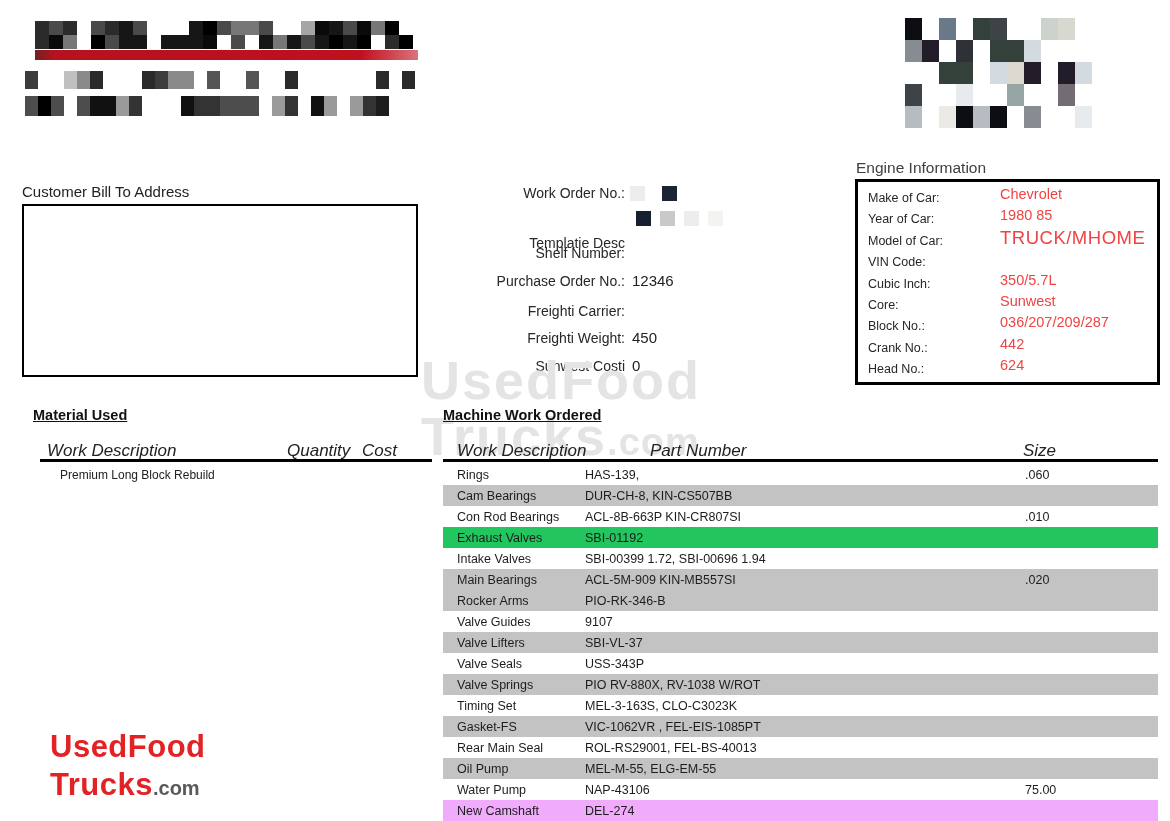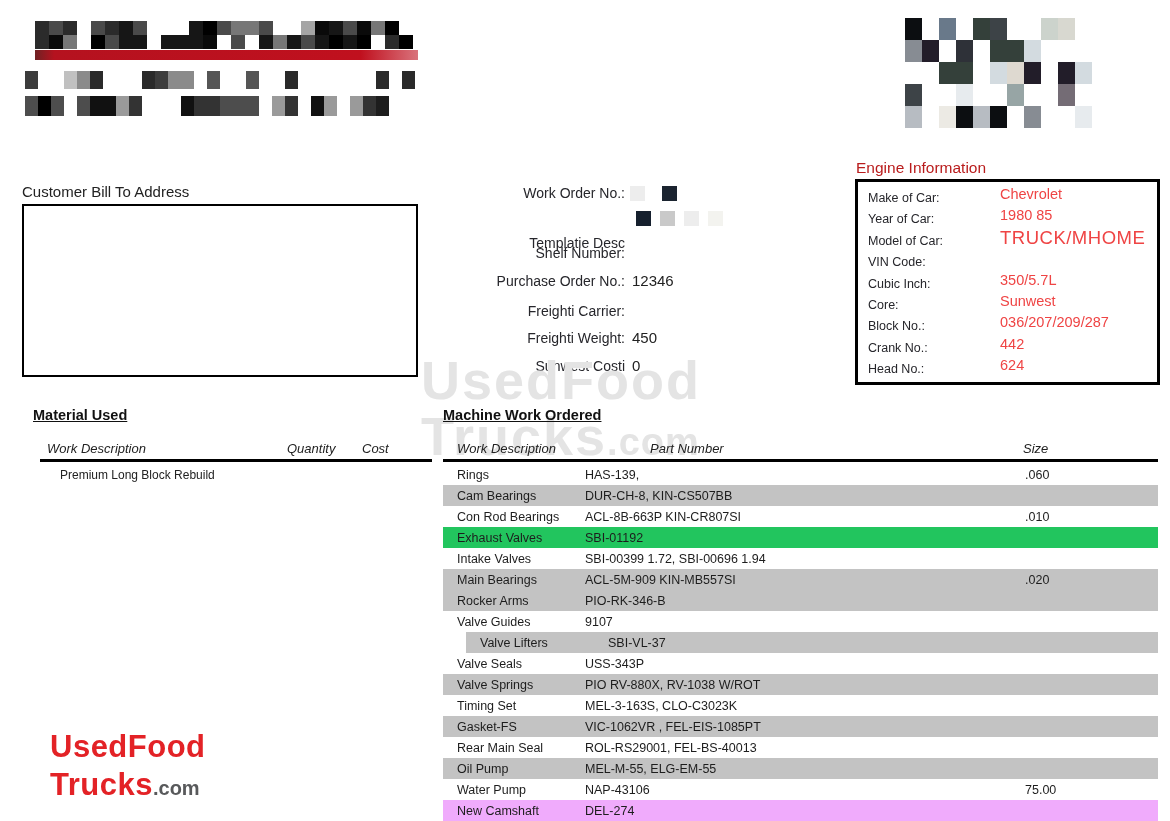--- a/index.html
+++ b/index.html
@@ -18,36 +18,36 @@
   .custbox{position:absolute;left:22px;top:204px;width:392px;height:169px;
            border:2.5px solid #000;background:transparent;}
 
   
   .ofrow{position:absolute;left:420px;width:205px;height:18px;text-align:right;
          font-size:14px;color:#26262b;}
   .ofval{position:absolute;font-size:15px;color:#222;}
   .pixsq{position:absolute;width:15px;height:15px;}
 
   
-  .engine-title{position:absolute;left:856px;top:159px;font-size:15.5px;color:#b91c1c;}
+  .engine-title{position:absolute;left:856px;top:159px;font-size:15.5px;color:#404040;}
   .enginebox{position:absolute;left:855px;top:179px;width:299px;height:200px;border:3px solid #000;}
   .erow{position:absolute;left:10px;height:20px;white-space:nowrap;}
   .elabel{font-size:12.5px;color:#26262b;}
   .evalue{position:absolute;left:132px;top:-2px;font-size:14.5px;color:#ef4444;}
   .evalue.big{font-size:18.5px;top:-4px;letter-spacing:.5px;}
 
   
   .watermark{position:absolute;left:421px;top:352px;z-index:0;font-weight:bold;
              color:#e4e4e4;line-height:56px;font-size:54px;letter-spacing:2px;white-space:nowrap;}
   .watermark .com{font-size:38px;letter-spacing:1px;}
 
   
   .tbl-title{position:absolute;top:407px;font-size:14.5px;font-weight:bold;
              text-decoration:underline;color:#111;z-index:2;}
-  .tbl-head{position:absolute;top:441px;font-style:italic;font-size:13px;color:#222;z-index:2;}
+  .tbl-head{position:absolute;top:441px;font-style:italic;font-size:17px;color:#222;z-index:2;}
   .rule{position:absolute;top:459px;height:2.5px;background:#000;z-index:2;}
 
   .mat-row{position:absolute;left:60px;top:468px;font-size:12px;color:#222;z-index:2;}
 
   .mwtable{position:absolute;left:443px;top:464px;width:715px;height:357px;
            display:flex;flex-direction:column;z-index:1;}
   .mwrow{flex:1;position:relative;}
   .mwrow.alt{background:#c3c3c3;}
   .mwrow span{position:absolute;top:50%;transform:translateY(-50%);
               font-size:12.5px;color:#1d1d1d;white-space:nowrap;}
@@ -335,21 +335,21 @@
       <div class="mwrow alt" style="background: rgb(195, 195, 195);">
         <span class="mw-desc">Rocker Arms</span>
         <span class="mw-part">PIO-RK-346-B</span>
         <span class="mw-size"></span>
       </div>
       <div class="mwrow">
         <span class="mw-desc">Valve Guides</span>
         <span class="mw-part">9107</span>
         <span class="mw-size"></span>
       </div>
-      <div class="mwrow alt" style="background: rgb(195, 195, 195); margin-left: 23px;">
+      <div class="mwrow alt" style="background: rgb(195, 195, 195);">
         <span class="mw-desc">Valve Lifters</span>
         <span class="mw-part">SBI-VL-37</span>
         <span class="mw-size"></span>
       </div>
       <div class="mwrow">
         <span class="mw-desc">Valve Seals</span>
         <span class="mw-part">USS-343P</span>
         <span class="mw-size"></span>
       </div>
       <div class="mwrow alt" style="background: rgb(195, 195, 195);">

